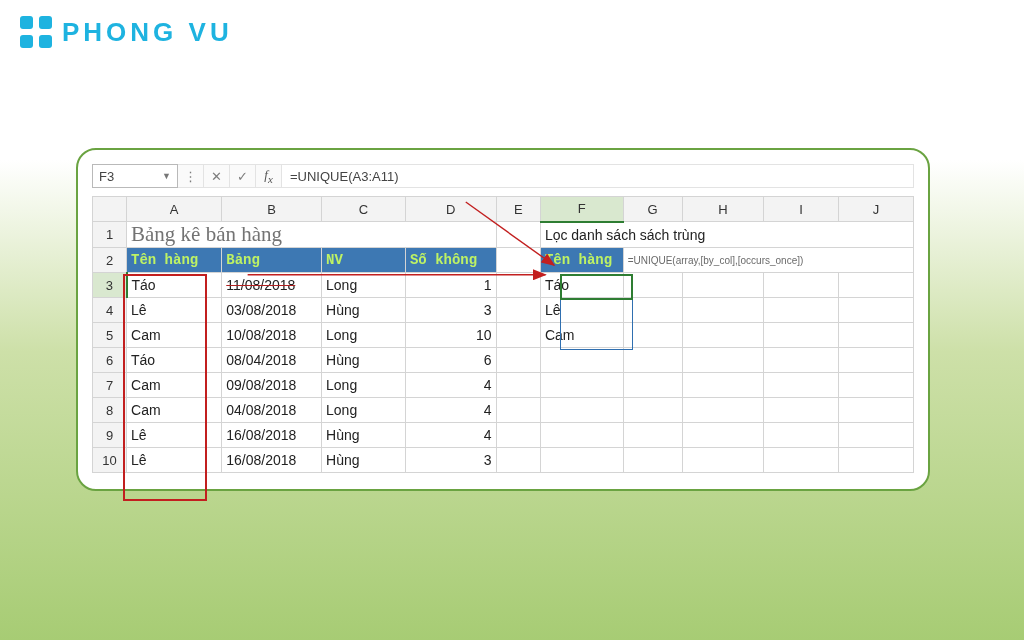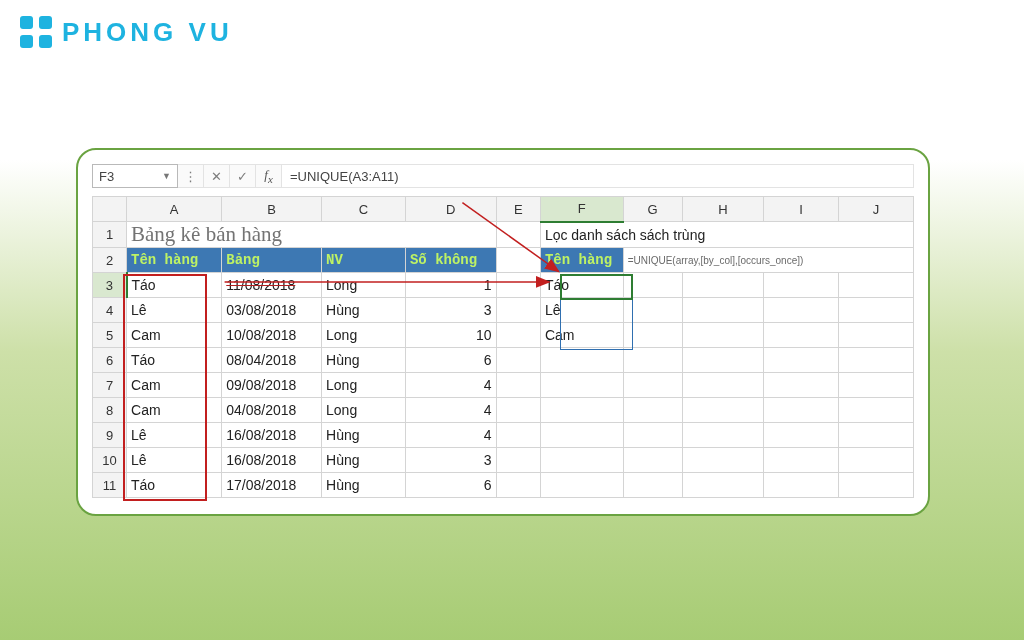--- a/index.html
+++ b/index.html
@@ -246,33 +246,20 @@
             <td class="">16/08/2018</td>
             <td>Hùng</td>
             <td class="num">3</td>
             <td></td>
             <td></td>
             <td></td>
             <td></td>
             <td></td>
             <td></td>
           </tr>
-          <tr>
-            <th class="rowhdr">11</th>
-            <td>Táo</td>
-            <td class="">17/08/2018</td>
-            <td>Hùng</td>
-            <td class="num">6</td>
-            <td></td>
-            <td></td>
-            <td></td>
-            <td></td>
-            <td></td>
-            <td></td>
-          </tr>
         </tbody>
     </table>
 
     <div class="redbox"></div>
     <div class="spillbox"></div>
     <div class="activecell"></div>
 
     <svg class="overlay" viewBox="0 0 826 320">
       <defs>
         <marker id="ah" markerWidth="10" markerHeight="8" refX="9" refY="4" orient="auto">

